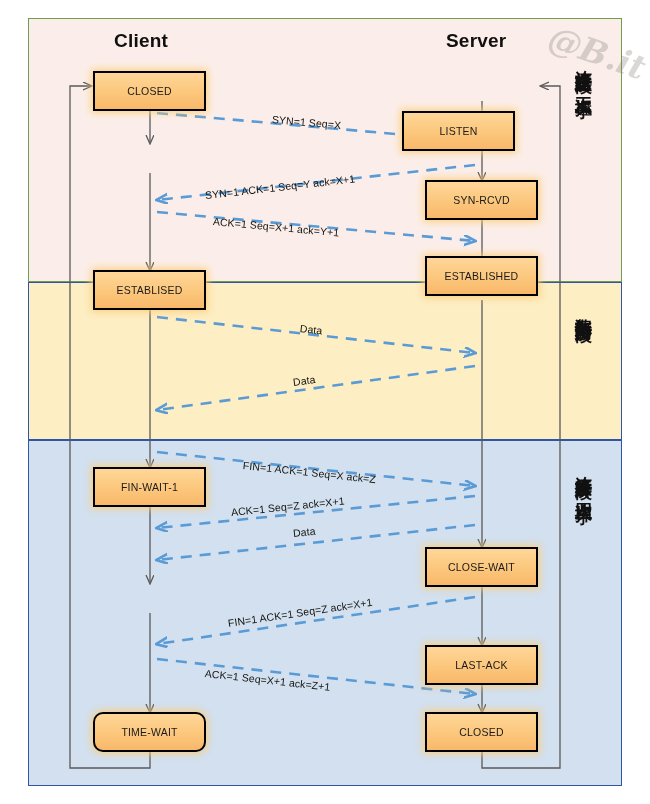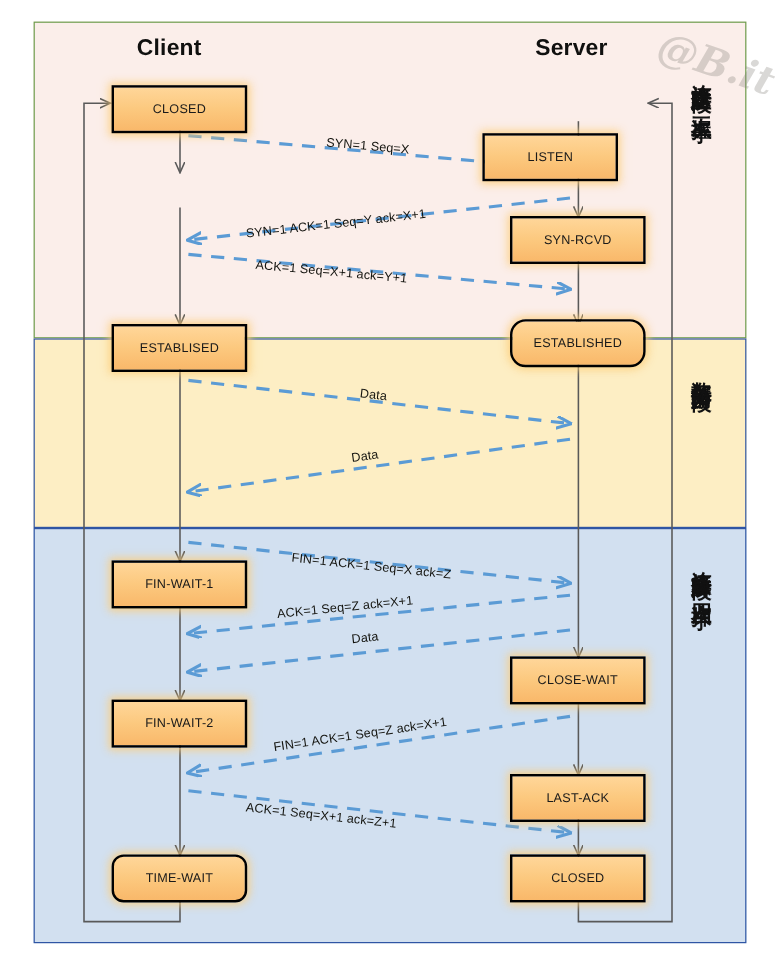--- a/index.html
+++ b/index.html
@@ -114,26 +114,25 @@
       <path d="M157,659 L475,694"></path>
     </g>
   </svg>
 
   <div class="col-head head-client">Client</div>
   <div class="col-head head-server">Server</div>
 
   <div class="state-box" style="left:93px;top:71px;">CLOSED</div>
   <div class="state-box" style="left:93px;top:270px;">ESTABLISED</div>
   <div class="state-box" style="left:93px;top:467px;">FIN-WAIT-1</div>
-  <div class="state-box" style="left:93px;top:583px;">FIN-WAIT-2</div>
   <div class="state-box" style="left:93px;top:712px;border-radius:10px;">TIME-WAIT</div>
 
   <div class="state-box" style="left:402px;top:71px;margin-top:40px;">LISTEN</div>
   <div class="state-box" style="left:425px;top:180px;">SYN-RCVD</div>
-  <div class="state-box" style="left:425px;top:266px;border-radius:13px;">ESTABLISHED</div>
+  <div class="state-box" style="left:425px;top:256px;">ESTABLISHED</div>
   <div class="state-box" style="left:425px;top:547px;">CLOSE-WAIT</div>
   <div class="state-box" style="left:425px;top:645px;">LAST-ACK</div>
   <div class="state-box" style="left:425px;top:712px;">CLOSED</div>
 
   <div class="msg" style="left:272px;top:113px;transform:rotate(5.0deg);">SYN=1 Seq=X</div>
   <div class="msg" style="left:205px;top:189px;transform:rotate(-6.3deg);">SYN=1 ACK=1 Seq=Y ack=X+1</div>
   <div class="msg" style="left:213px;top:215px;transform:rotate(5.2deg);">ACK=1 Seq=X+1 ack=Y+1</div>
 
   <div class="msg" style="left:300px;top:322px;transform:rotate(6.5deg);">Data</div>
   <div class="msg" style="left:293px;top:376px;transform:rotate(-7.9deg);">Data</div>

